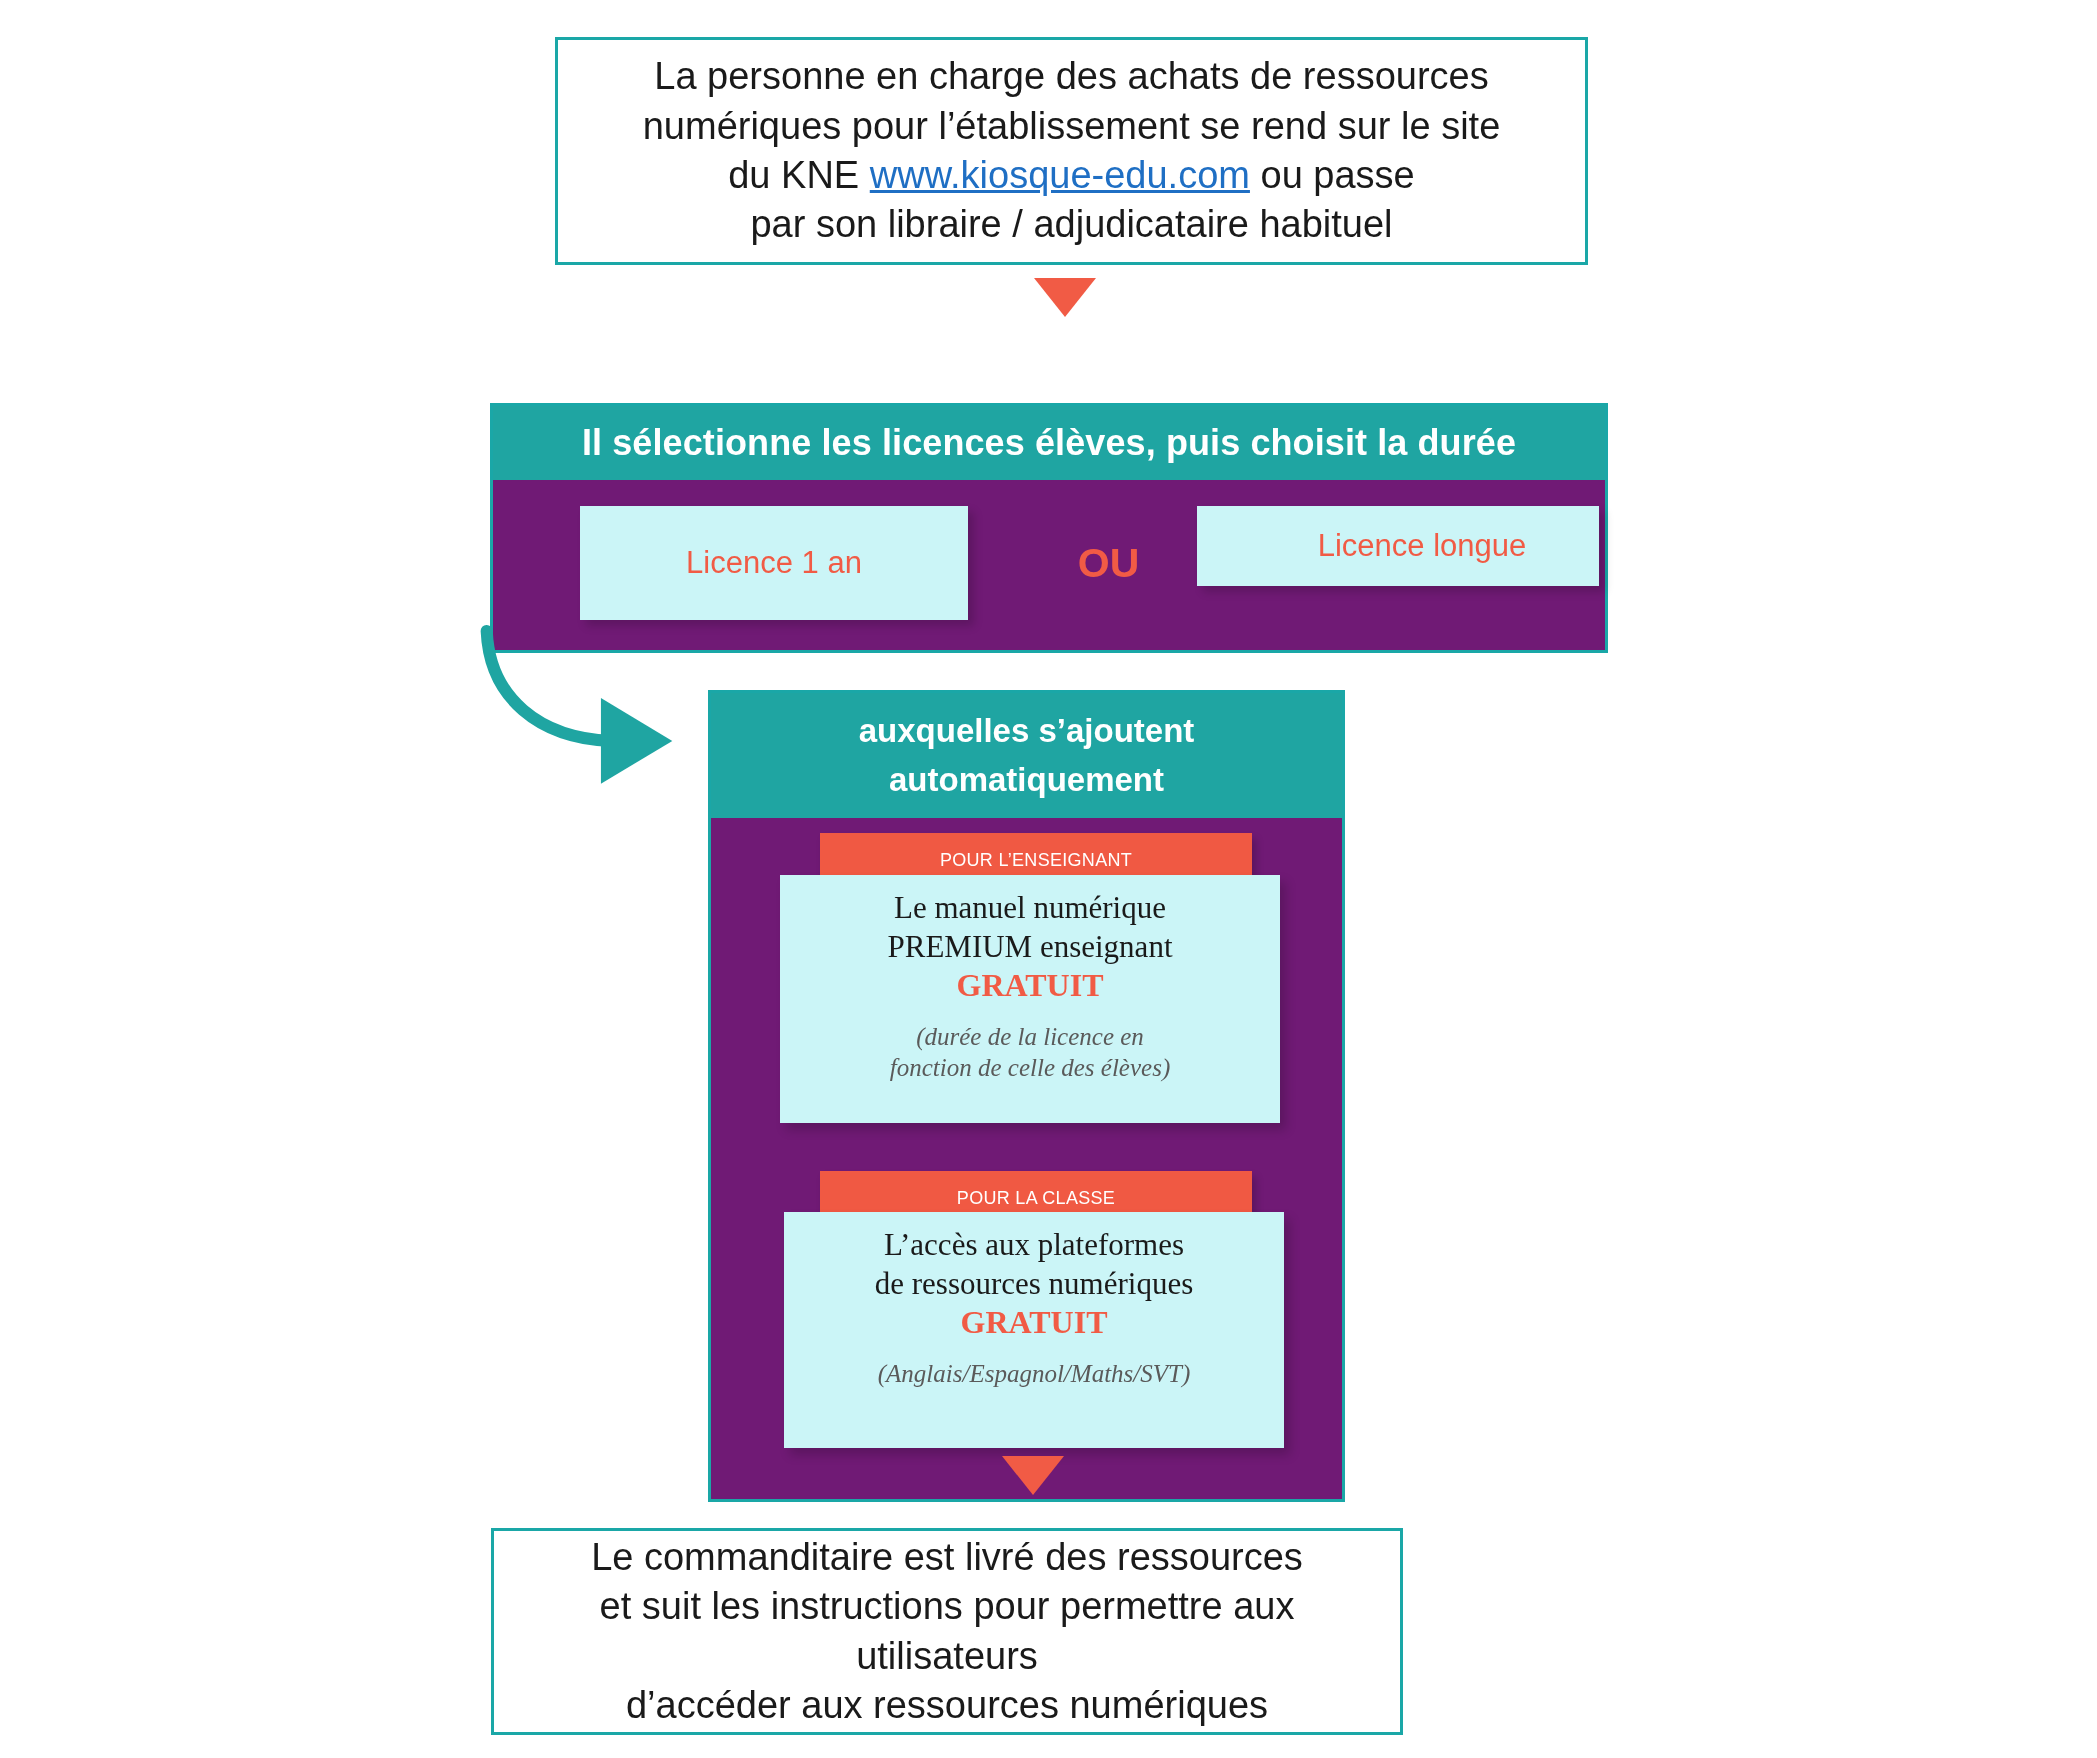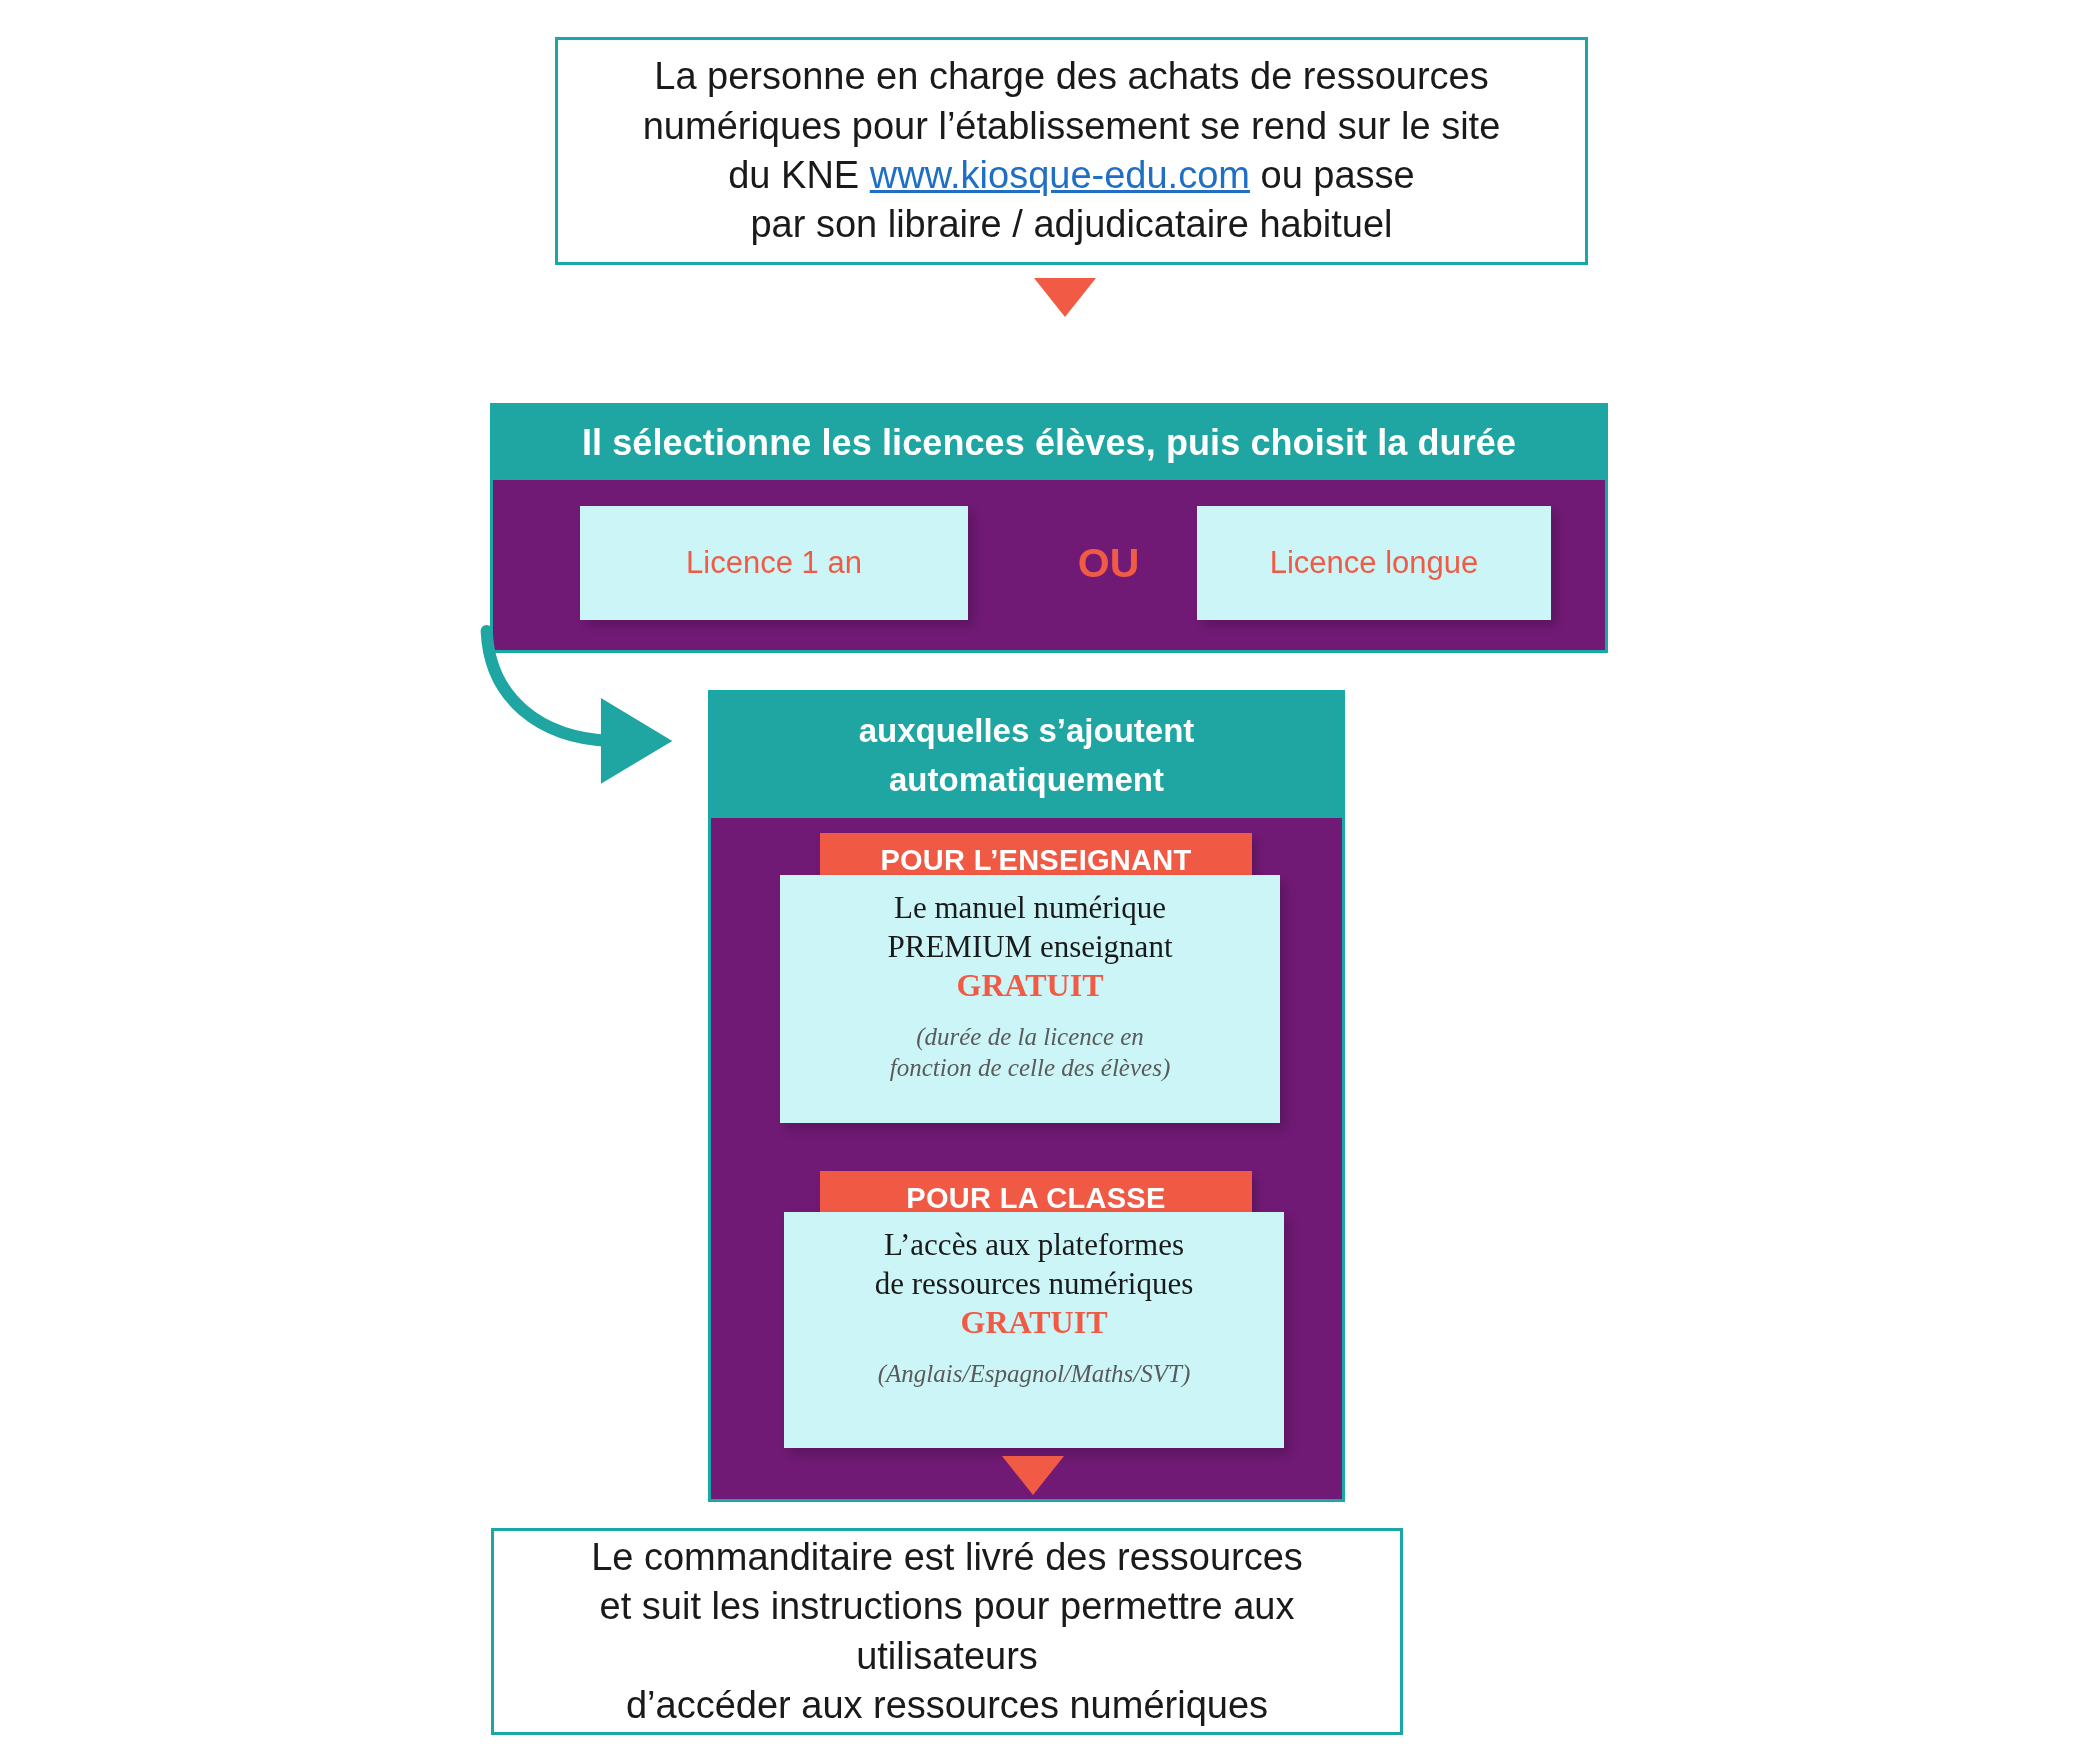--- a/index.html
+++ b/index.html
@@ -120,21 +120,22 @@
     left: 87px;
     top: 26.4px;
     width: 388px;
     height: 114px;
   }
   #chip-longue {
     position: absolute;
     left: 704px;
     top: 26.4px;
     width: 354px;
-    height: 114px;
+    height: 80px;
+    padding-left: 48px;
   }
   #ou-label {
     position: absolute;
     left: 544px;
     top: 26.4px;
     width: 143px;
     height: 114px;
     display: flex;
     align-items: center;
     justify-content: center;
@@ -159,22 +160,22 @@
   }
   #step3-body {
     position: relative;
     height: 680px;
   }
 
   .tag {
     position: absolute;
     background: #F05943;
     color: #ffffff;
-    font-weight: bold;
-    font-size: 29px;
+    font-weight: normal;
+    font-size: 18px;
     letter-spacing: 0.3px;
     display: flex;
     align-items: center;
     justify-content: center;
     box-shadow: 4.3px 5.7px 7.9px rgba(0,0,0,.20);
   }
   #tag-enseignant { left: 109px; top: 15px; width: 432px; height: 55px; }
   #tag-classe     { left: 109px; top: 353px; width: 432px; height: 55px; }
 
   .note-card {

